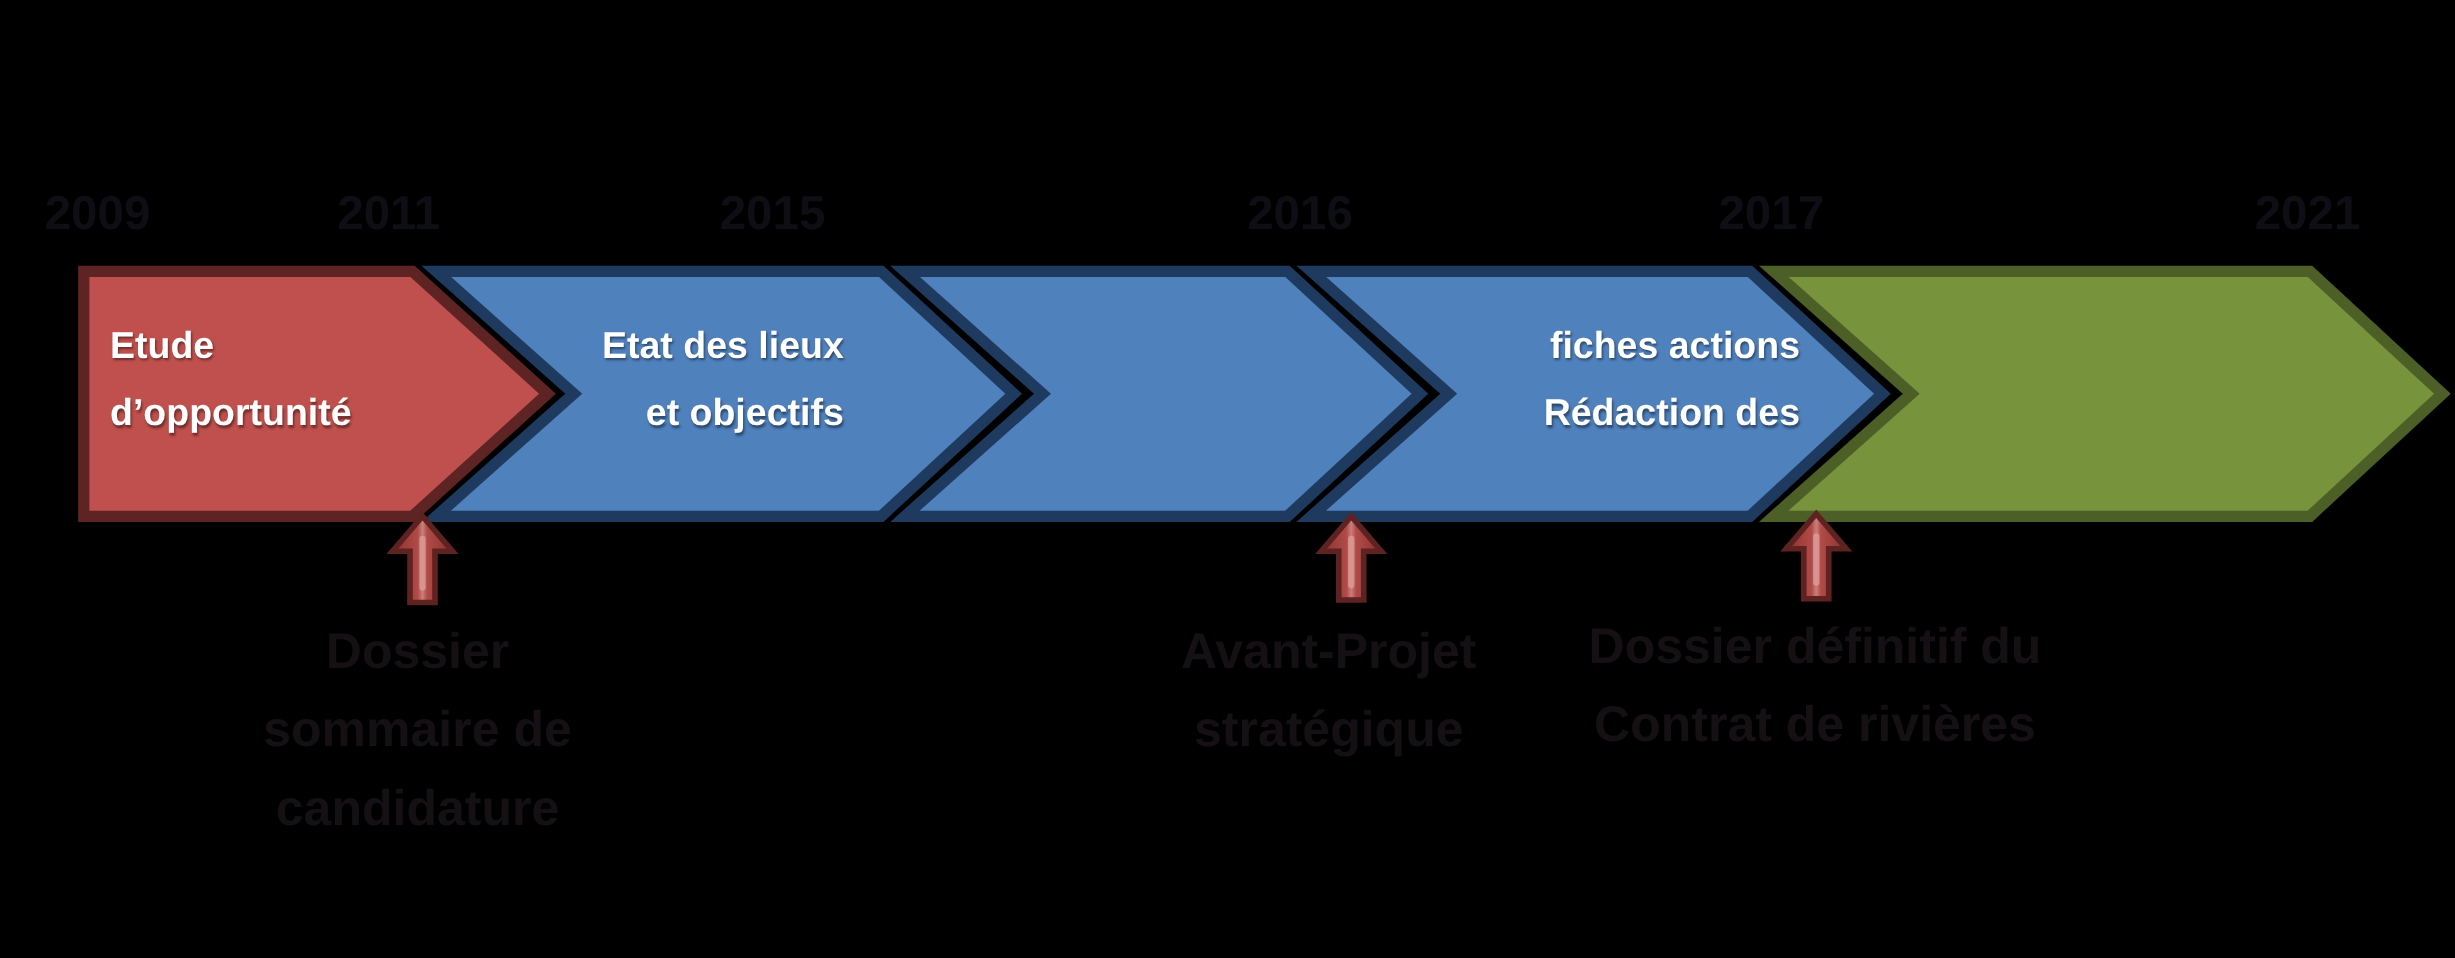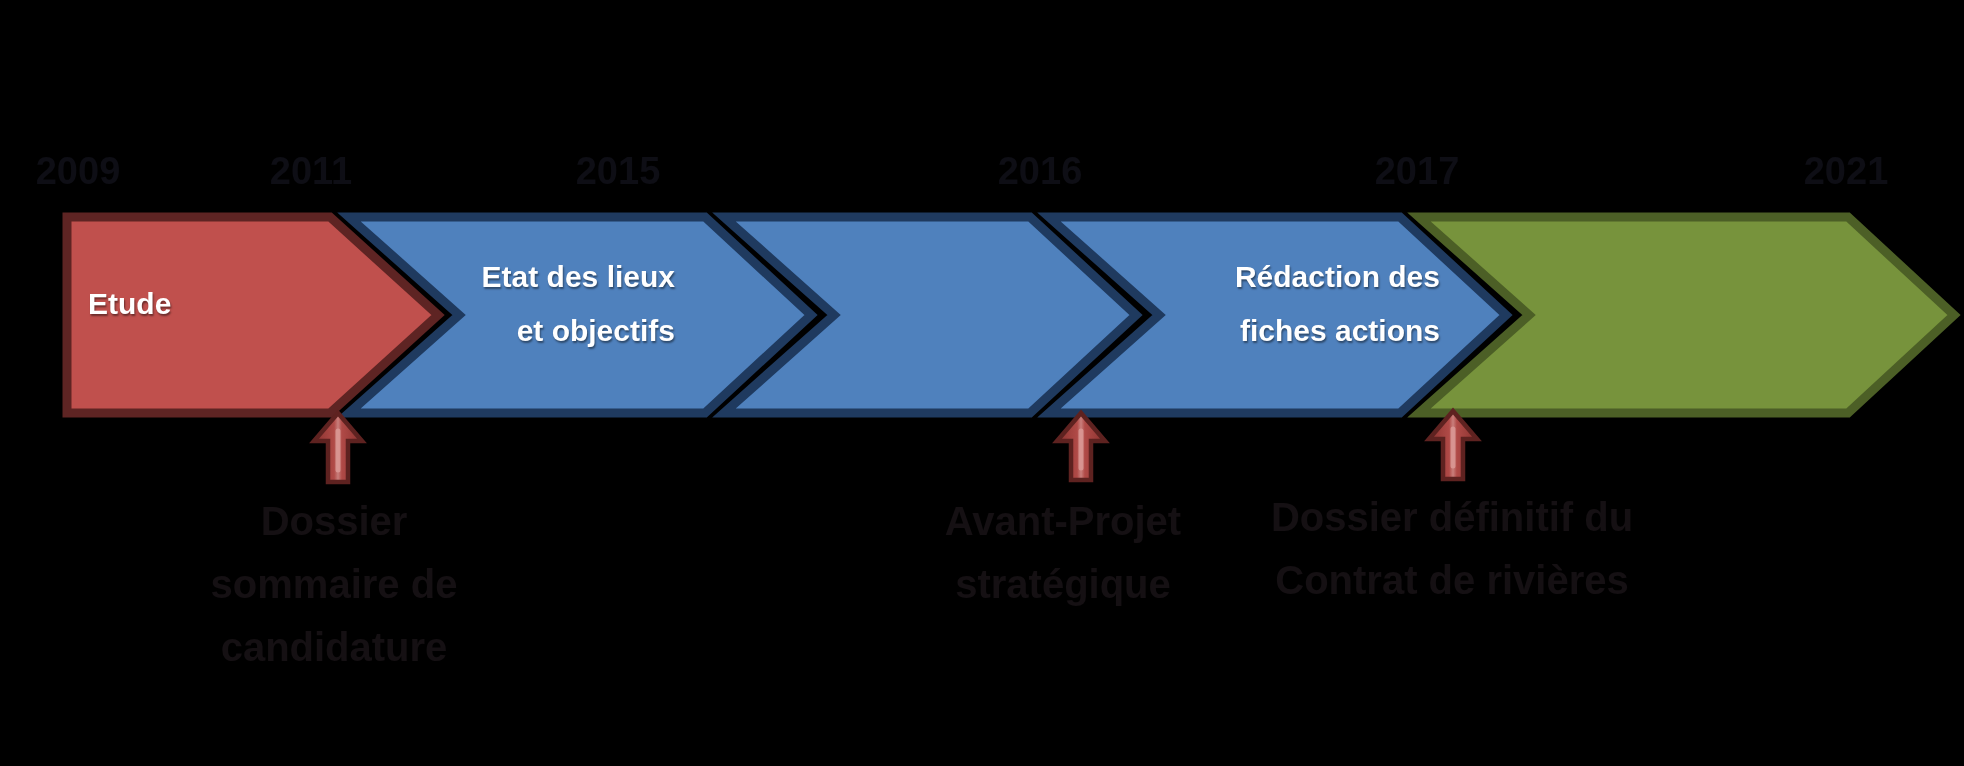--- a/index.html
+++ b/index.html
@@ -102,30 +102,31 @@
 
   <div class="year" style="left:78px">2009</div>
   <div class="year" style="left:311px">2011</div>
   <div class="year" style="left:618px">2015</div>
   <div class="year" style="left:1040px">2016</div>
   <div class="year" style="left:1417px">2017</div>
   <div class="year" style="left:1846px">2021</div>
 
   <div class="phase-label align-left" style="left:88px; width:250px">
     <span>Etude</span>
+    <span>d’opportunité</span>
   </div>
   <div class="phase-label" style="left:445px; width:230px">
     <span>Etat des lieux</span>
     <span>et objectifs</span>
   </div>
   <div class="phase-label" style="left:820px; width:200px">
   </div>
   <div class="phase-label" style="left:1190px; width:250px">
+    <span>fiches actions</span>
     <span>Rédaction des</span>
-    <span>fiches actions</span>
   </div>
 
   <div class="milestone-label" style="left:334px; top:490px">
     <span>Dossier</span>
     <span>sommaire de</span>
     <span>candidature</span>
   </div>
   <div class="milestone-label" style="left:1063px; top:490px">
     <span>Avant-Projet</span>
     <span>stratégique</span>

